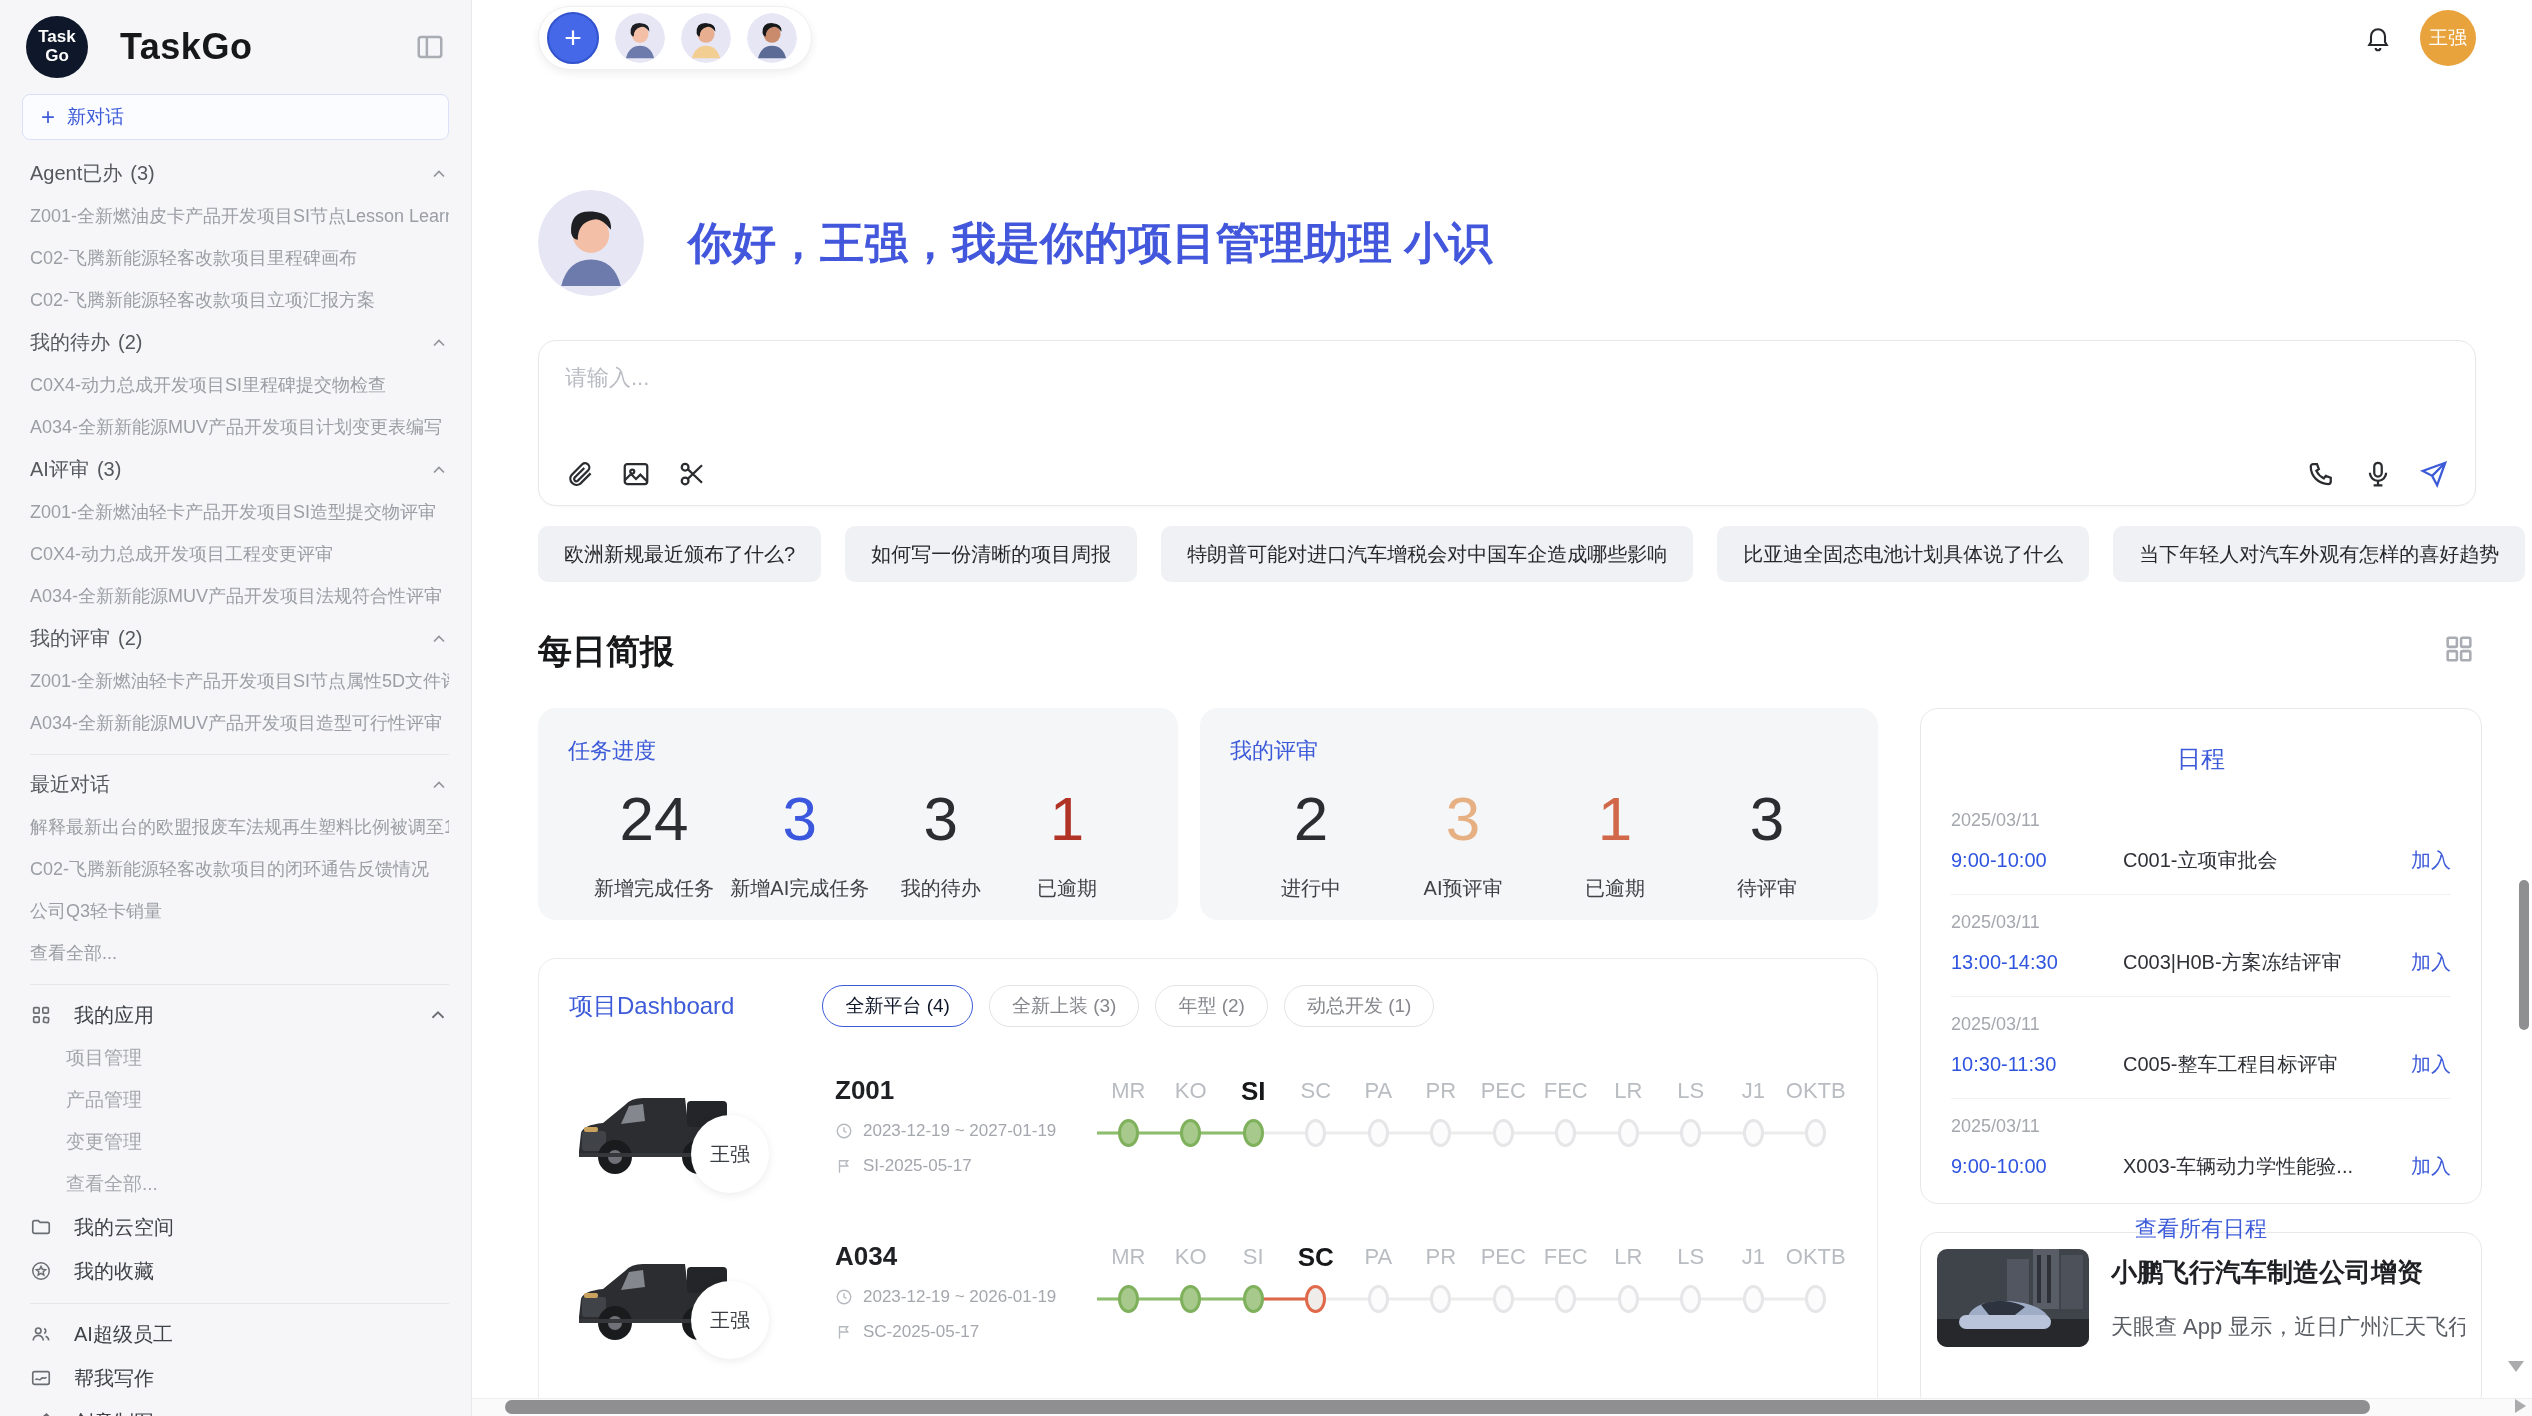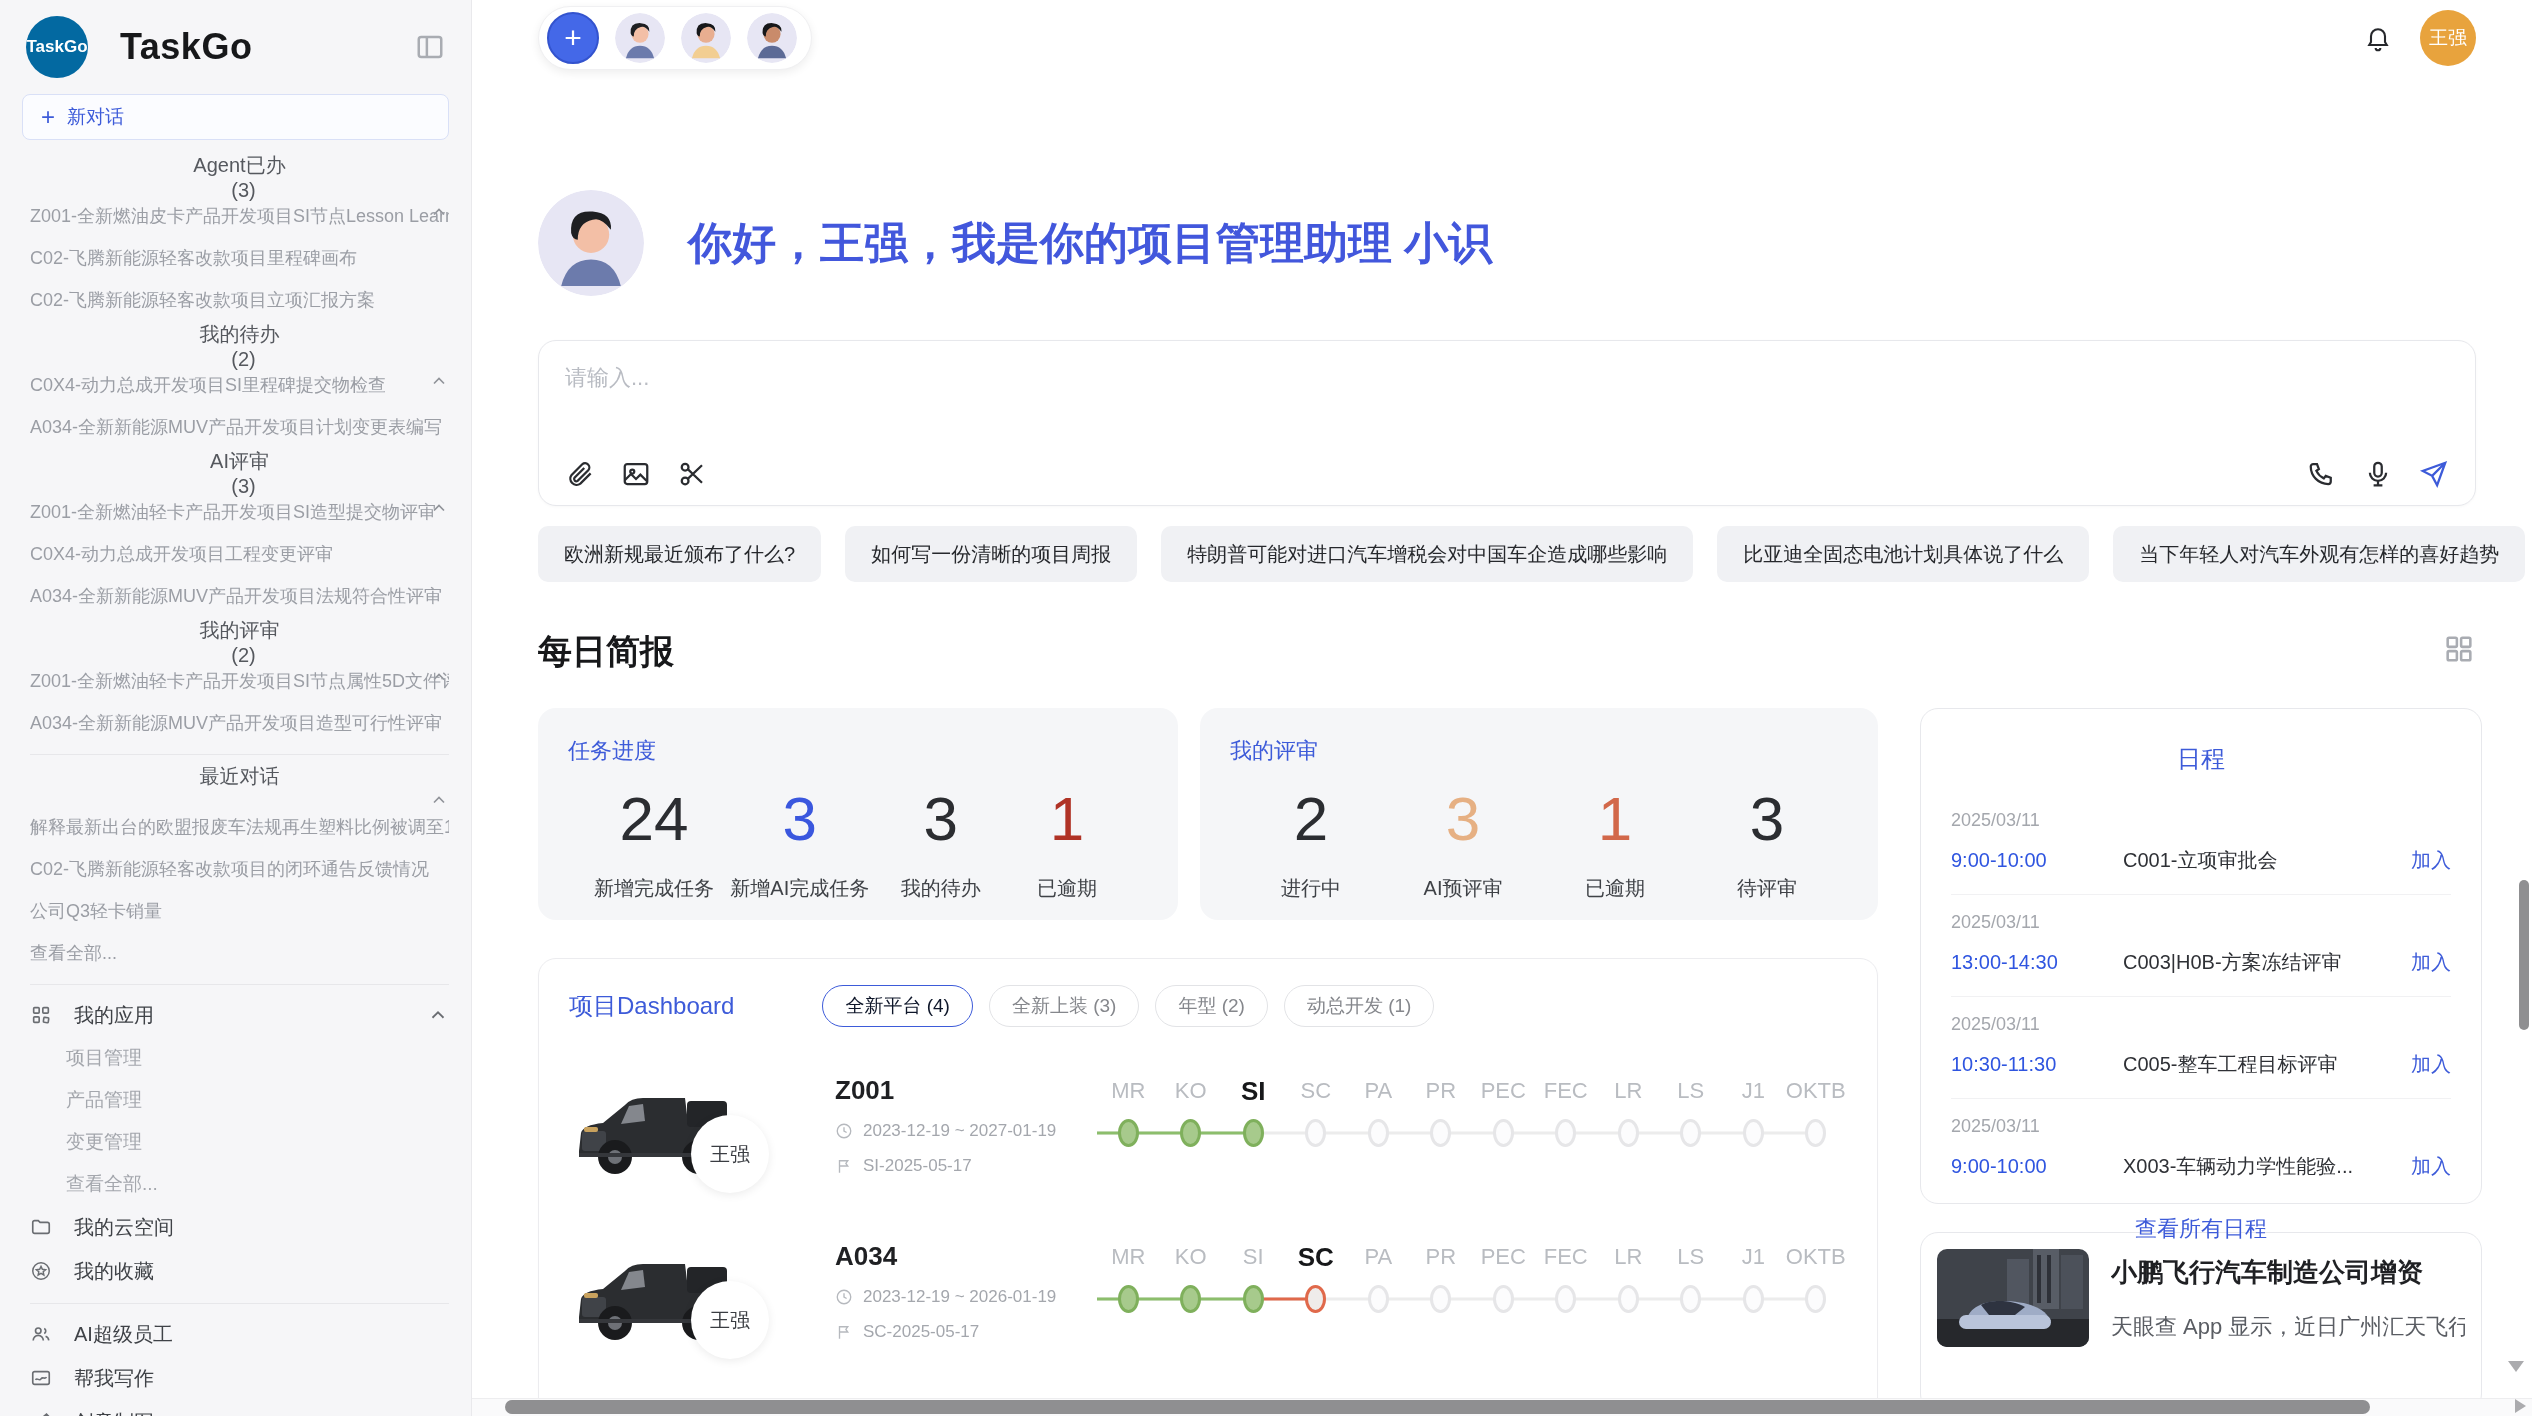--- a/index.html
+++ b/index.html
@@ -6,27 +6,27 @@
   html,body { width:2532px; height:1416px; overflow:hidden; }
   body {
     font-family:"Liberation Sans","DejaVu Sans",sans-serif;
     color:#26282c; background:#fff; display:flex; position:relative;
   }
   .icon svg { display:block; }
 
   
   aside { width:472px; flex:none; background:#F6F6F8; border-right:1px solid #E9E9EC; display:flex; flex-direction:column; overflow:hidden; }
   .side-head { display:flex; align-items:center; padding:16px 26px 10px 26px; }
-  .logo { width:62px; height:62px; border-radius:50%; background:#0369a1; color:#fff; display:flex; flex-direction:row; align-items:center; justify-content:center; font-size:17px; line-height:1.1; font-weight:600; flex:none; }
+  .logo { width:62px; height:62px; border-radius:50%; background:#0f172a; color:#fff; display:flex; flex-direction:column; align-items:center; justify-content:center; font-size:17px; line-height:1.1; font-weight:600; flex:none; }
   .app-title { font-size:36px; font-weight:700; color:#17181A; margin-left:32px; letter-spacing:.5px; }
   .collapse-btn { margin-left:auto; color:#A9ACB2; cursor:pointer; }
   .newchat { margin:6px 22px 8px 22px; height:46px; border:1px solid #D9E0F7; background:#FBFCFF; border-radius:8px; color:#3D5BD9; font-size:19px; display:flex; align-items:center; padding-left:18px; gap:12px; cursor:pointer; }
   .newchat .plus { font-size:24px; line-height:1; }
   .side-scroll { flex:1; overflow:hidden; padding:4px 22px 0 30px; }
-  .side-sec-head { display:flex; align-items:center; height:43px; color:#55585E; font-size:20px;flex-direction:column; }
+  .side-sec-head { display:flex; align-items:center; height:43px; color:#55585E; font-size:20px; }
   .sec-count { margin-left:8px; }
   .sec-chevron { margin-left:auto; color:#909399; }
   .sec-chevron svg { width:20px; height:20px; }
   .side-item { height:42px; line-height:42px; color:#9B9EA5; font-size:18px; white-space:nowrap; overflow:hidden; cursor:pointer; }
   .side-divider { height:1px; background:#E7E7EA; margin:10px 0 8px 0; }
   .side-row { display:flex; align-items:center; height:44px; gap:22px; color:#3F4247; font-size:20px; cursor:pointer; }
   .side-row .icon { color:#6A6D72; }
   .side-row .icon svg { width:22px; height:22px; }
   .side-sub { height:42px; line-height:42px; padding-left:36px; color:#A4A7AD; font-size:19px; white-space:nowrap; overflow:hidden; cursor:pointer; }
 

